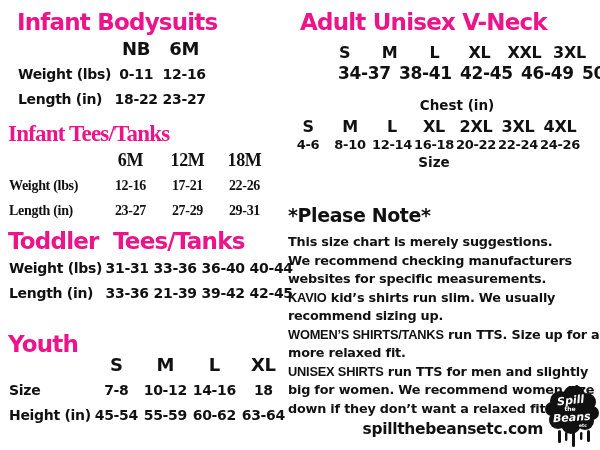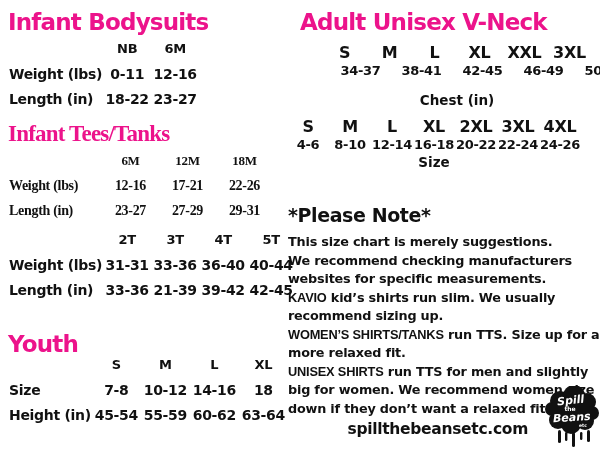--- a/index.html
+++ b/index.html
@@ -9,54 +9,54 @@
     font-family:"DejaVu Sans", sans-serif; font-weight:bold;
   }
   .sec { position:absolute; }
   .title {
     margin:0; font-size:23px; line-height:28px; color:#EC138B;
     letter-spacing:-0.8px; white-space:pre;
   }
   
   table.sizes { border-collapse:collapse; letter-spacing:-0.3px; }
   .sizes td { text-align:center; font-size:14px; height:25px; padding:0 1px; white-space:nowrap; font-weight:bold; }
-  .sizes td.hdr { font-size:13px;margin-top:12px; }
+  .sizes td.hdr { font-size:18px;margin-top:12px; }
   .sizes td.lbl { text-align:left; font-size:14px; }
   .t1 td.lbl { width:92px; } .t1 td.d { width:46px; }
   .t2 td.lbl { width:92px; } .t2 td.d { width:55px; }
   .t3 td.lbl { width:84px; } .t3 td.d { width:46px; }
   .t4 td.lbl { width:75px; } .t4 td.d { width:47px; }
   .t4 { margin-top:-6px; }
   
   .cells { display:flex; letter-spacing:-0.3px; }
   .cells .c { text-align:center; white-space:nowrap; }
   .adult-hdr  { margin-left:22px; margin-top:7px; }
   .adult-hdr .c { width:45px; font-size:16px; }
   .adult-vals { margin-left:22px; margin-top:1px; }
-  .adult-vals .c { width:45px; font-size:13px;margin-left:16px; }
+  .adult-vals .c { width:45px; font-size:17px;margin-left:16px; }
   .adult-foot { margin-left:22px; width:270px; text-align:center; font-size:13.5px; margin-top:14px; }
   .wom-hdr  { margin-top:5px; }
   .wom-hdr .c { width:42px; font-size:16px; }
   .wom-vals { margin-top:1px; }
   .wom-vals .c { width:42px; font-size:13px; }
   .wom-foot { width:294px; text-align:center; font-size:13.5px; margin-top:2px; }
   
   .note-title { margin:0 0 7px 0; font-size:19px; letter-spacing:-0.4px; }
   .note-body { width:316px; font-size:12.8px; line-height:18.5px; letter-spacing:-0.2px; }
   .note-body p { margin:0; }
   .note-body .lead { font-family:"Liberation Sans", sans-serif; font-weight:bold; }
-  .website { position:absolute; top:420px; right:72px; font-size:15.5px; letter-spacing:-0.3px; }
+  .website { position:absolute; top:420px; right:57px; font-size:15.5px; letter-spacing:-0.3px; }
   .logo { position:absolute; left:545px; top:386px; }
 </style>
 </head>
 <body>
 
 <div class="canvas">
 
-  <div class="sec" style="left:8px; top:8px;">
+  <div class="sec" style="left:17px; top:8px;">
     <h2 class="title">Infant Bodysuits</h2>
     <table class="sizes t1">
       <tbody>
           <tr>
         <td class="lbl"></td>
         <td class="hdr d">NB</td>
         <td class="hdr d">6M</td>
       </tr>
       <tr>
         <td class="lbl">Weight (lbs)</td>
@@ -92,29 +92,23 @@
         <td class="lbl">Length (in)</td>
         <td class="d">23-27</td>
         <td class="d">27-29</td>
         <td class="d">29-31</td>
       </tr>
     </tbody>
       </table>
   </div>
 
   <div class="sec" style="left:8px; top:227px;">
+    <h2 class="title">Toddler  Tees/Tanks</h2>
     <table class="sizes t3">
       <tbody>
-          <tr>
-        <td class="lbl"></td>
-        <td class="hdr d">2T</td>
-        <td class="hdr d">3T</td>
-        <td class="hdr d">4T</td>
-        <td class="hdr d">5T</td>
-      </tr>
       <tr>
         <td class="lbl">Weight (lbs)</td>
         <td class="d">31-31</td>
         <td class="d">33-36</td>
         <td class="d">36-40</td>
         <td class="d">40-44</td>
       </tr>
       <tr>
         <td class="lbl">Length (in)</td>
         <td class="d">33-36</td>

